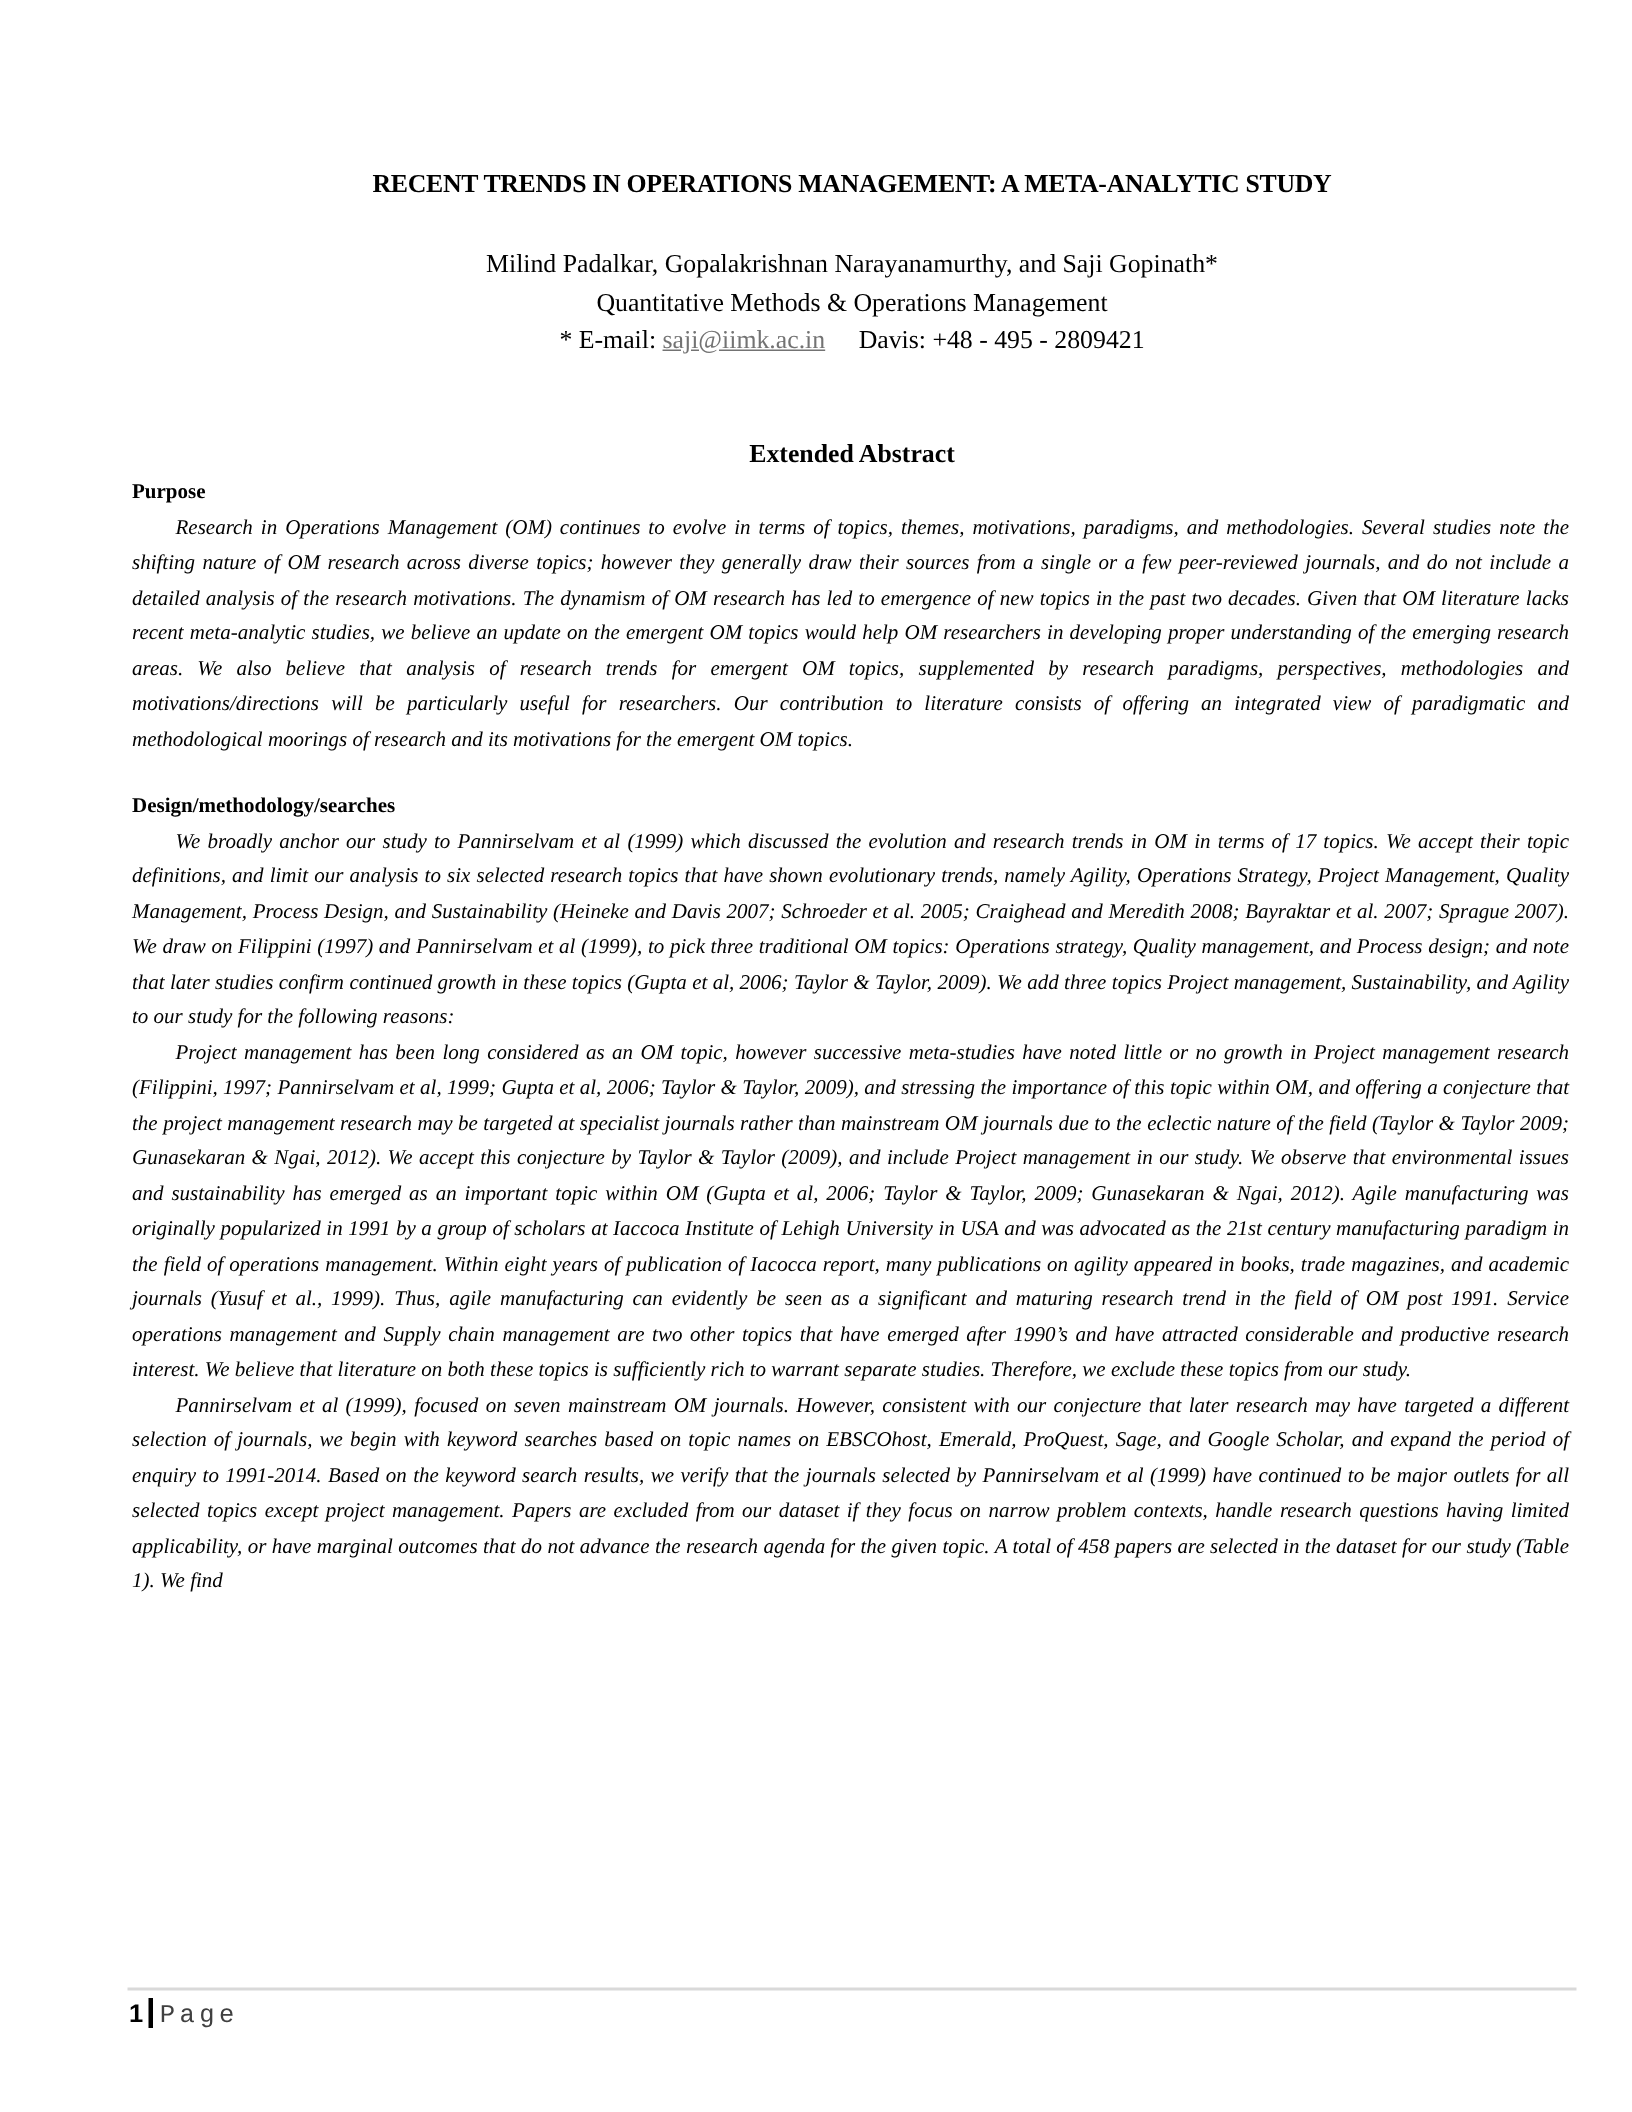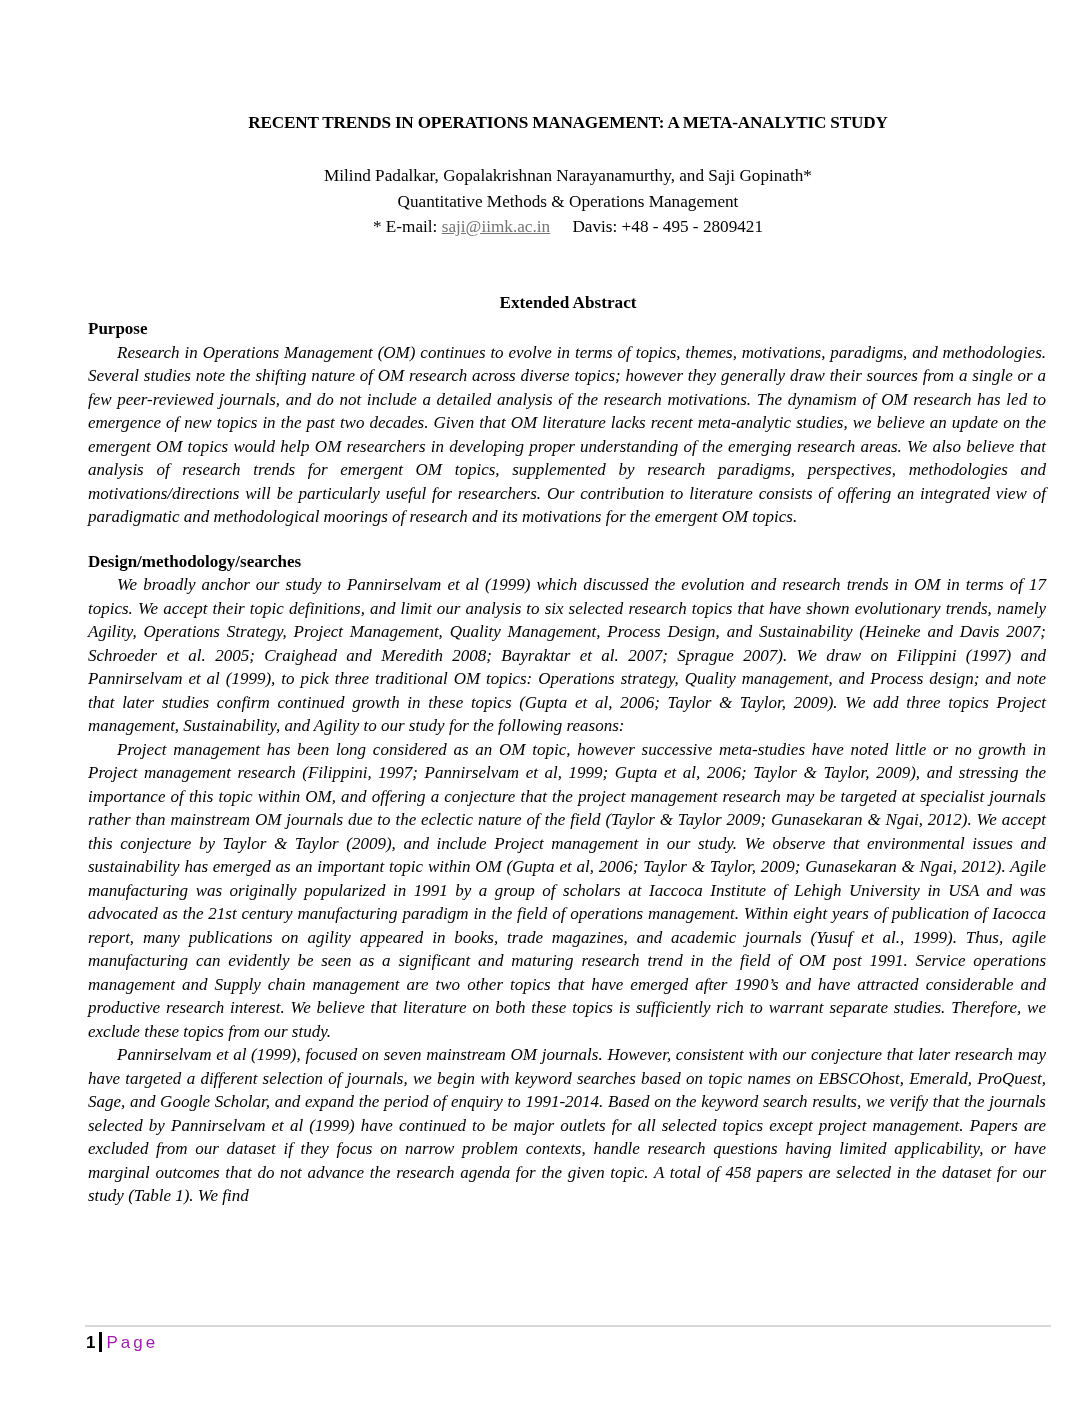--- a/index.html
+++ b/index.html
@@ -18,35 +18,35 @@
     line-height: 25.5px; font-size: 17.2px;
   }
   .affil a { color: #737373; text-decoration: underline; }
   .gap { display: inline-block; width: 18px; }
   .ext-heading {
     position: absolute; top: 293px; left: 0; width: 1088px; text-align: center;
     font-weight: bold;
   }
   .body {
     position: absolute; left: 64px; width: 958px;
-    text-align: justify; line-height: 23.5px; font-size: 17px;
+    text-align: justify; line-height: 23.5px; font-size: 14px;
   }
   .sec-head { font-weight: bold; margin: 0; }
   .para { margin: 0; text-indent: 29px; font-style: italic; }
   .sp { height: 21px; }
   .footer-rule {
     position: absolute; top: 1325px; left: 61px; width: 966px; height: 2px; background: #d9d9d9;
   }
   .footer {
     position: absolute; top: 1332px; left: 62px;
     font-family: "Liberation Sans", "DejaVu Sans", sans-serif; font-size: 17px;
   }
   .pg-num { font-weight: bold; color: #000; }
   .pg-sep { display: inline-block; width: 3px; height: 20px; background: #000; vertical-align: -4px; margin: 0 4px 0 4px; }
-  .pg-word { color: #a21caf; letter-spacing: 3px; }
+  .pg-word { color: #404040; letter-spacing: 3px; font-family: Liberation Mono, monospace; }
 </style>
 </head>
 <body>
 
 <div class="page">
 
   <div class="title">RECENT TRENDS IN OPERATIONS MANAGEMENT: A META-ANALYTIC STUDY</div>
 
   <div class="affil">
     <div>Milind Padalkar, Gopalakrishnan Narayanamurthy, and Saji Gopinath*</div>

